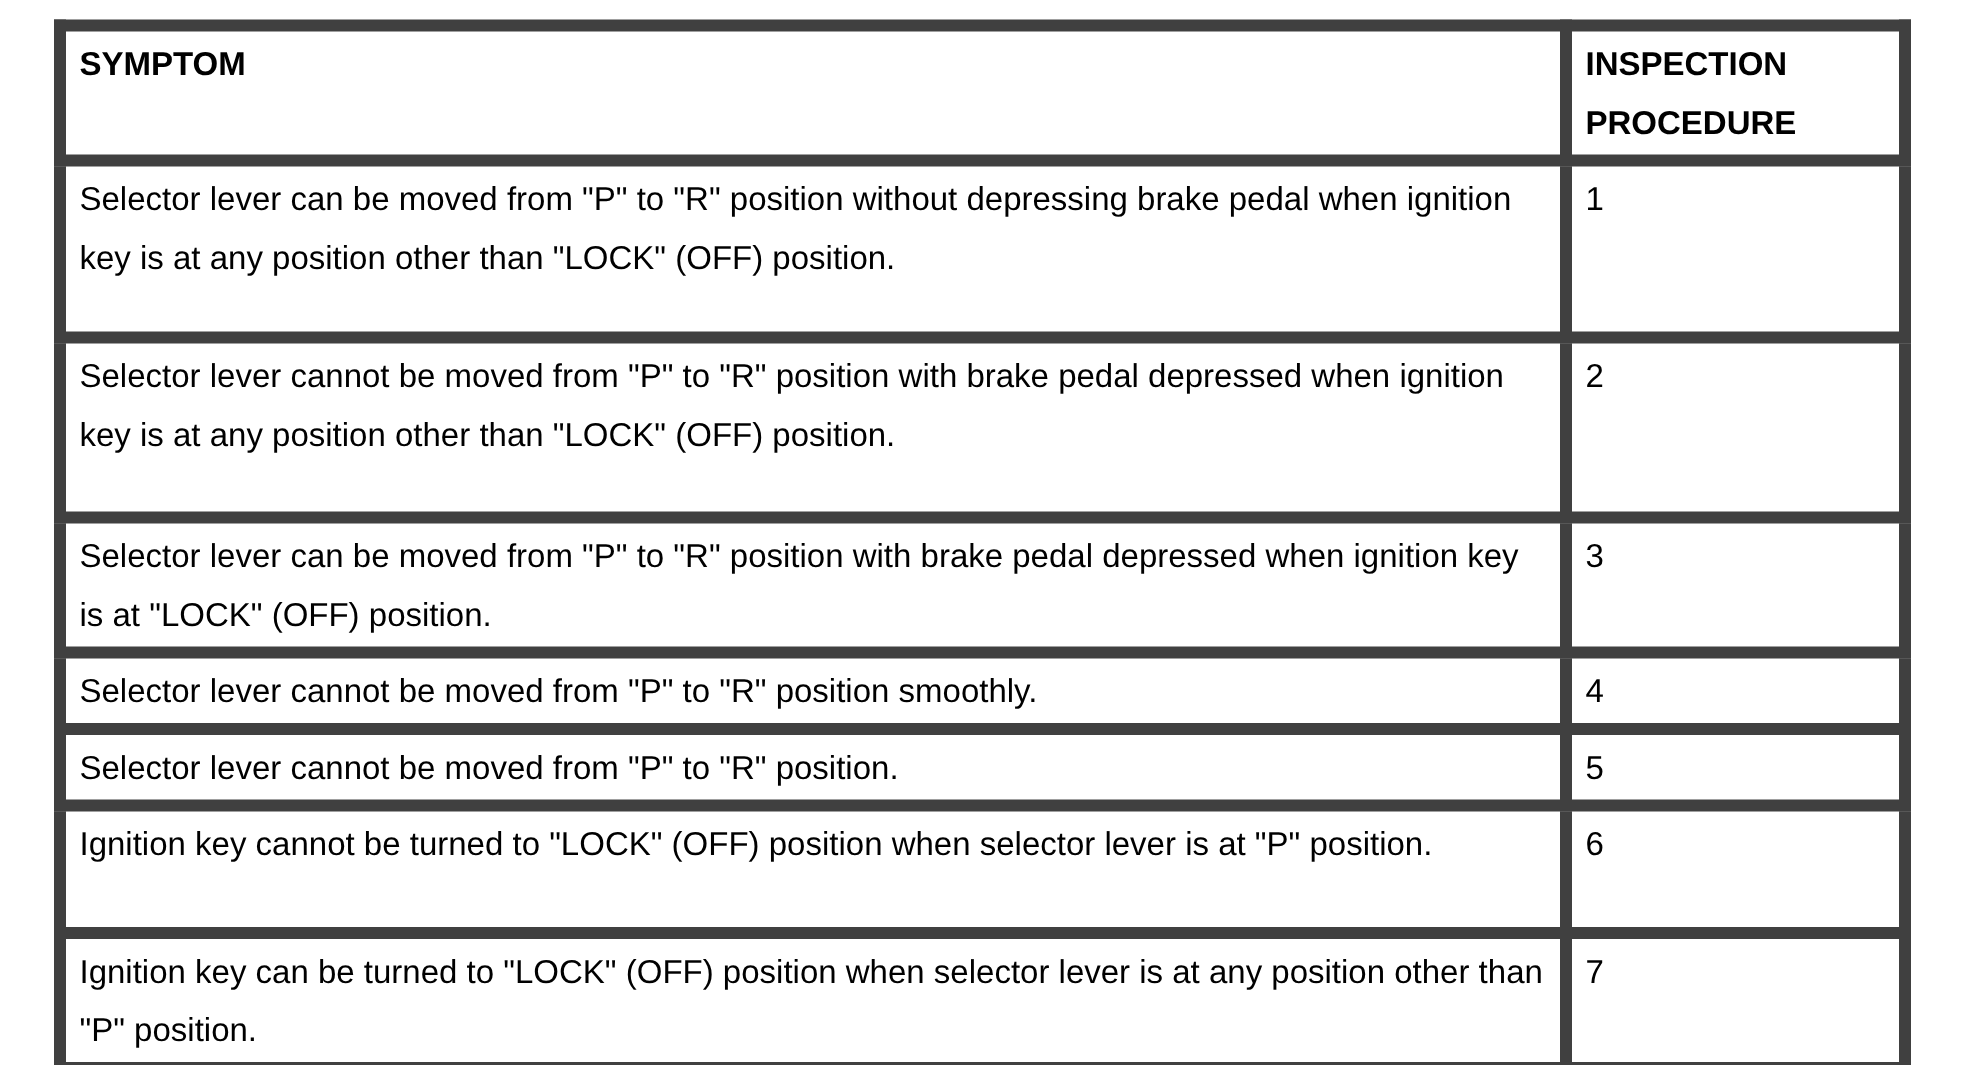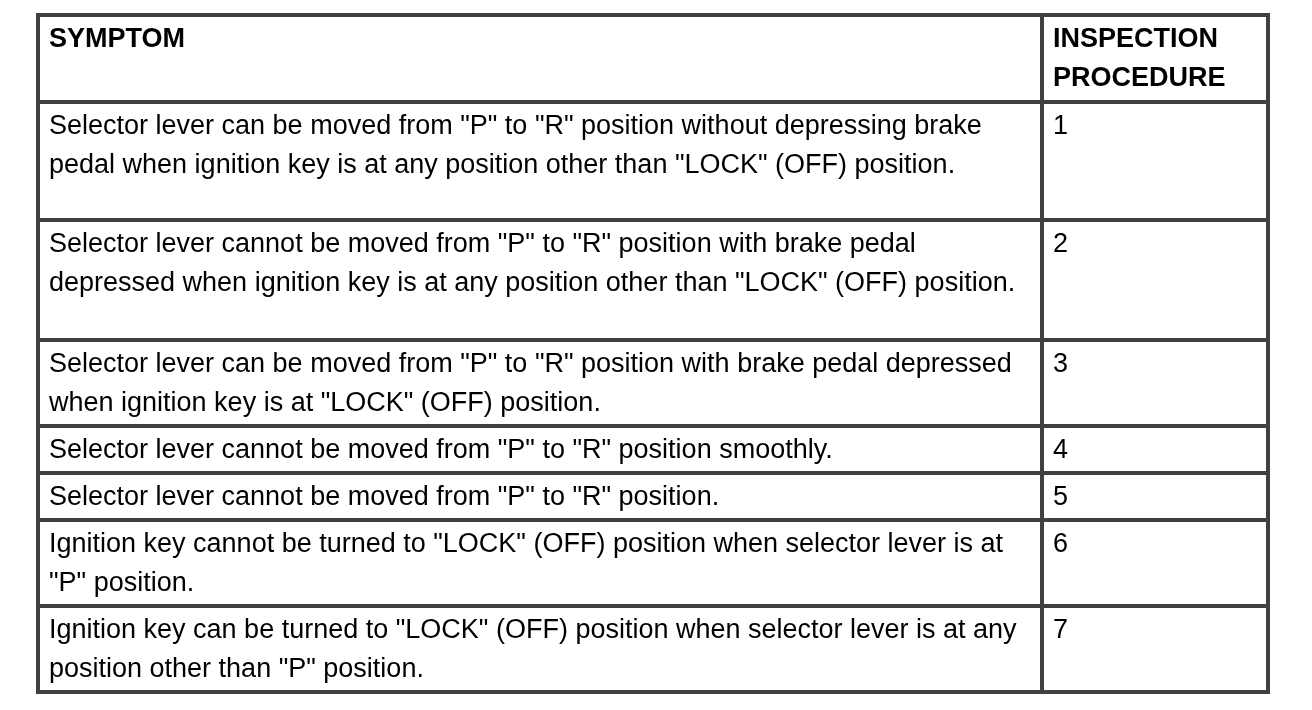--- a/index.html
+++ b/index.html
@@ -21,25 +21,25 @@
     top: 13px;
     width: 1230px;
     border-collapse: collapse;
     table-layout: fixed;
     background: #ffffff;
   }
   .doc-table col.col-symptom   { width: 1004px; }
   .doc-table col.col-procedure { width: 226px; }
   .doc-table th,
   .doc-table td {
-    border: 4px solid #404040;
+    border: 8px solid #404040;
     vertical-align: top;
     text-align: left;
     padding: 2px 6px 2px 9px;
-    font-size: 27px;
+    font-size: 22px;
     line-height: 39px;
     color: #000000;
     word-wrap: break-word;
   }
   .doc-table th {
     font-weight: bold;
   }
   
   tr.h-header { height: 87px; }
   tr.h-r0 { height: 118px; }

